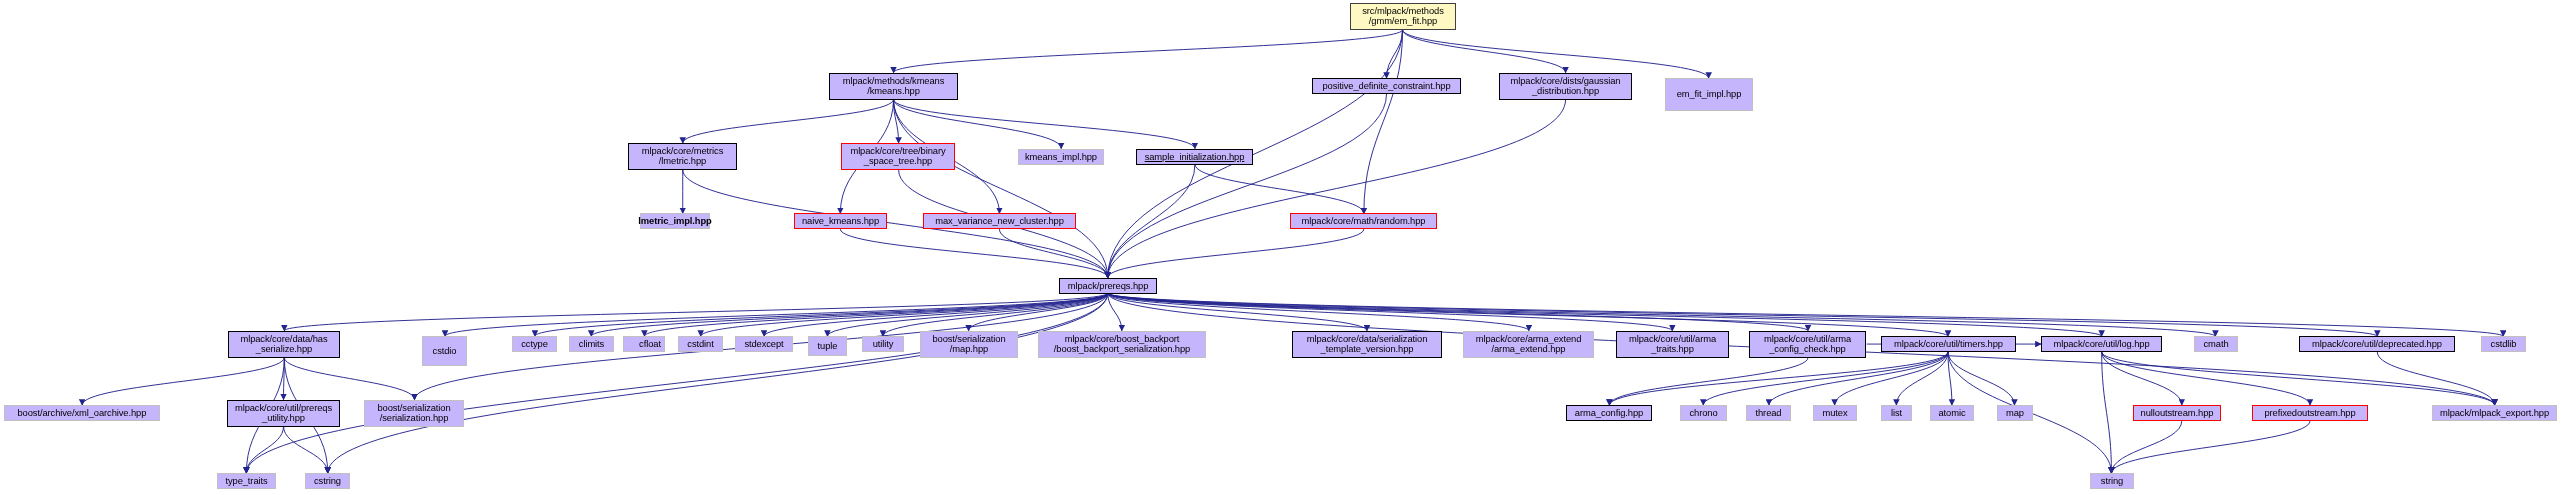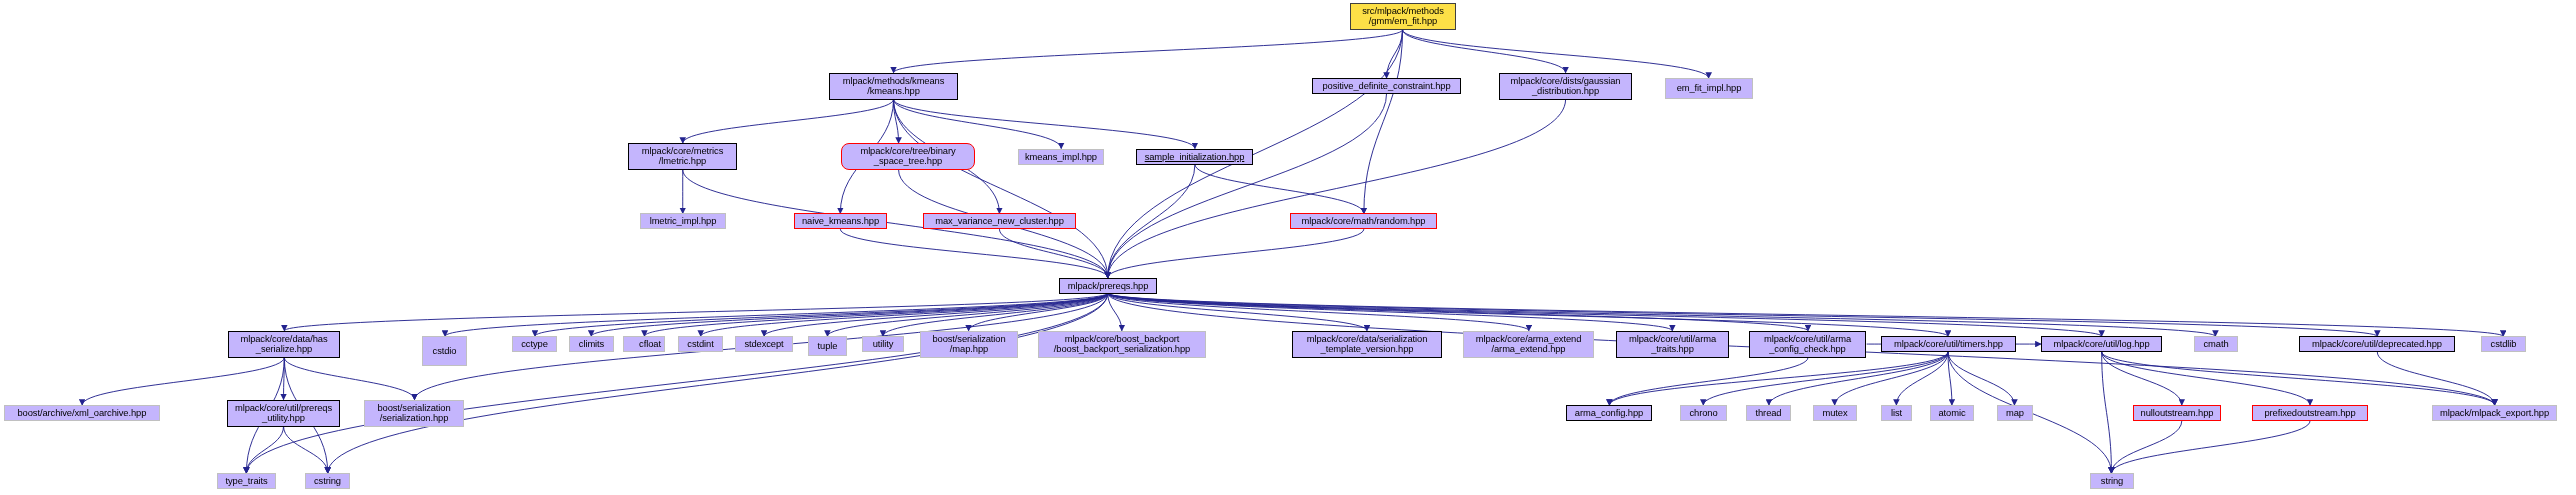--- a/index.html
+++ b/index.html
@@ -22,21 +22,21 @@
     background:#c4b5fd;
     border:0.8px solid #c0c0c0;
     color:#000000;
     font-size:9.4px;
     line-height:10.2px;
     white-space:pre;
     letter-spacing:-0.1px;
   }
   .node.solid{border:0.8px solid #000000;}
   .node.red{border:0.8px solid #ff0000;}
-  .node.root{background:#fde047;border:0.8px solid #404040;}
+  .node.root{background:#fef9c3;border:0.8px solid #404040;}
 </style>
 </head>
 <body>
 
 <div id="canvas">
   <svg id="edges" xmlns="http://www.w3.org/2000/svg" viewBox="0 0 3294 633" width="2576" height="495">
       <defs>
         <marker id="arr" viewBox="0 0 10 10" refX="9" refY="5" markerWidth="7" markerHeight="7" orient="auto-start-reverse">
           <path d="M 0 0 L 10 5 L 0 10 z" fill="#23238e"></path>
         </marker>
@@ -113,28 +113,28 @@
       <path d="M 2954 538 C 2954 568.15, 2700 574.85, 2700 605" fill="none" stroke="#23238e" stroke-width="1.2" marker-end="url(#arr)"></path>
       <path d="M 3040 450 C 3040 480.6, 3190 487.4, 3190 518" fill="none" stroke="#23238e" stroke-width="1.2" marker-end="url(#arr)"></path>
     </svg>
 <div class="node root" style="left: 1350px; top: 3.1px; width: 106px; height: 26.6px;">src/mlpack/methods
 /gmm/em_fit.hpp</div>
     <div class="node solid" style="left: 829px; top: 73px; width: 129px; height: 26.6px;">mlpack/methods/kmeans
 /kmeans.hpp</div>
     <div class="node solid" style="left: 1312px; top: 78px; width: 149px; height: 15.6px;">positive_definite_constraint.hpp</div>
     <div class="node solid" style="left: 1499px; top: 73px; width: 133px; height: 26.6px;">mlpack/core/dists/gaussian
 _distribution.hpp</div>
-    <div class="node " style="left: 1665px; top: 78px; width: 88px; height: 21px;">em_fit_impl.hpp</div>
+    <div class="node " style="left: 1665px; top: 78px; width: 88px; height: 33px;">em_fit_impl.hpp</div>
     <div class="node solid" style="left: 628px; top: 143px; width: 109px; height: 26.6px;">mlpack/core/metrics
 /lmetric.hpp</div>
-    <div class="node red" style="left: 841px; top: 143px; width: 134px; height: 26.6px; border-radius: 8px;">mlpack/core/tree/binary
+    <div class="node red" style="left: 841px; top: 143px; width: 114px; height: 26.6px;">mlpack/core/tree/binary
 _space_tree.hpp</div>
     <div class="node " style="left: 1018px; top: 149px; width: 86px; height: 15.6px;">kmeans_impl.hpp</div>
     <div class="node solid" style="left: 1136px; top: 149px; width: 117px; height: 15.6px; text-decoration: underline;">sample_initialization.hpp</div>
-    <div class="node " style="left: 640px; top: 213px; width: 86px; height: 15.6px;">lmetric_impl.hpp</div>
+    <div class="node " style="left: 640px; top: 213px; width: 70px; height: 15.6px; font-weight: bold;">lmetric_impl.hpp</div>
     <div class="node red" style="left: 794px; top: 213px; width: 93px; height: 15.6px;">naive_kmeans.hpp</div>
     <div class="node red" style="left: 923px; top: 213px; width: 153px; height: 15.6px;">max_variance_new_cluster.hpp</div>
     <div class="node red" style="left: 1290px; top: 213px; width: 147px; height: 15.6px;">mlpack/core/math/random.hpp</div>
     <div class="node solid" style="left: 1059px; top: 278px; width: 98px; height: 15.6px;">mlpack/prereqs.hpp</div>
     <div class="node solid" style="left: 228px; top: 331px; width: 112px; height: 26.6px;">mlpack/core/data/has
 _serialize.hpp</div>
     <div class="node " style="left: 422px; top: 336px; width: 45px; height: 30px;">cstdio</div>
     <div class="node " style="left: 512px; top: 336px; width: 45px; height: 15.6px;">cctype</div>
     <div class="node " style="left: 569px; top: 336px; width: 45px; height: 15.6px;">climits</div>
     <div class="node " style="left: 623px; top: 336px; width: 42px; height: 15.6px; padding-left: 12px;">cfloat</div>

